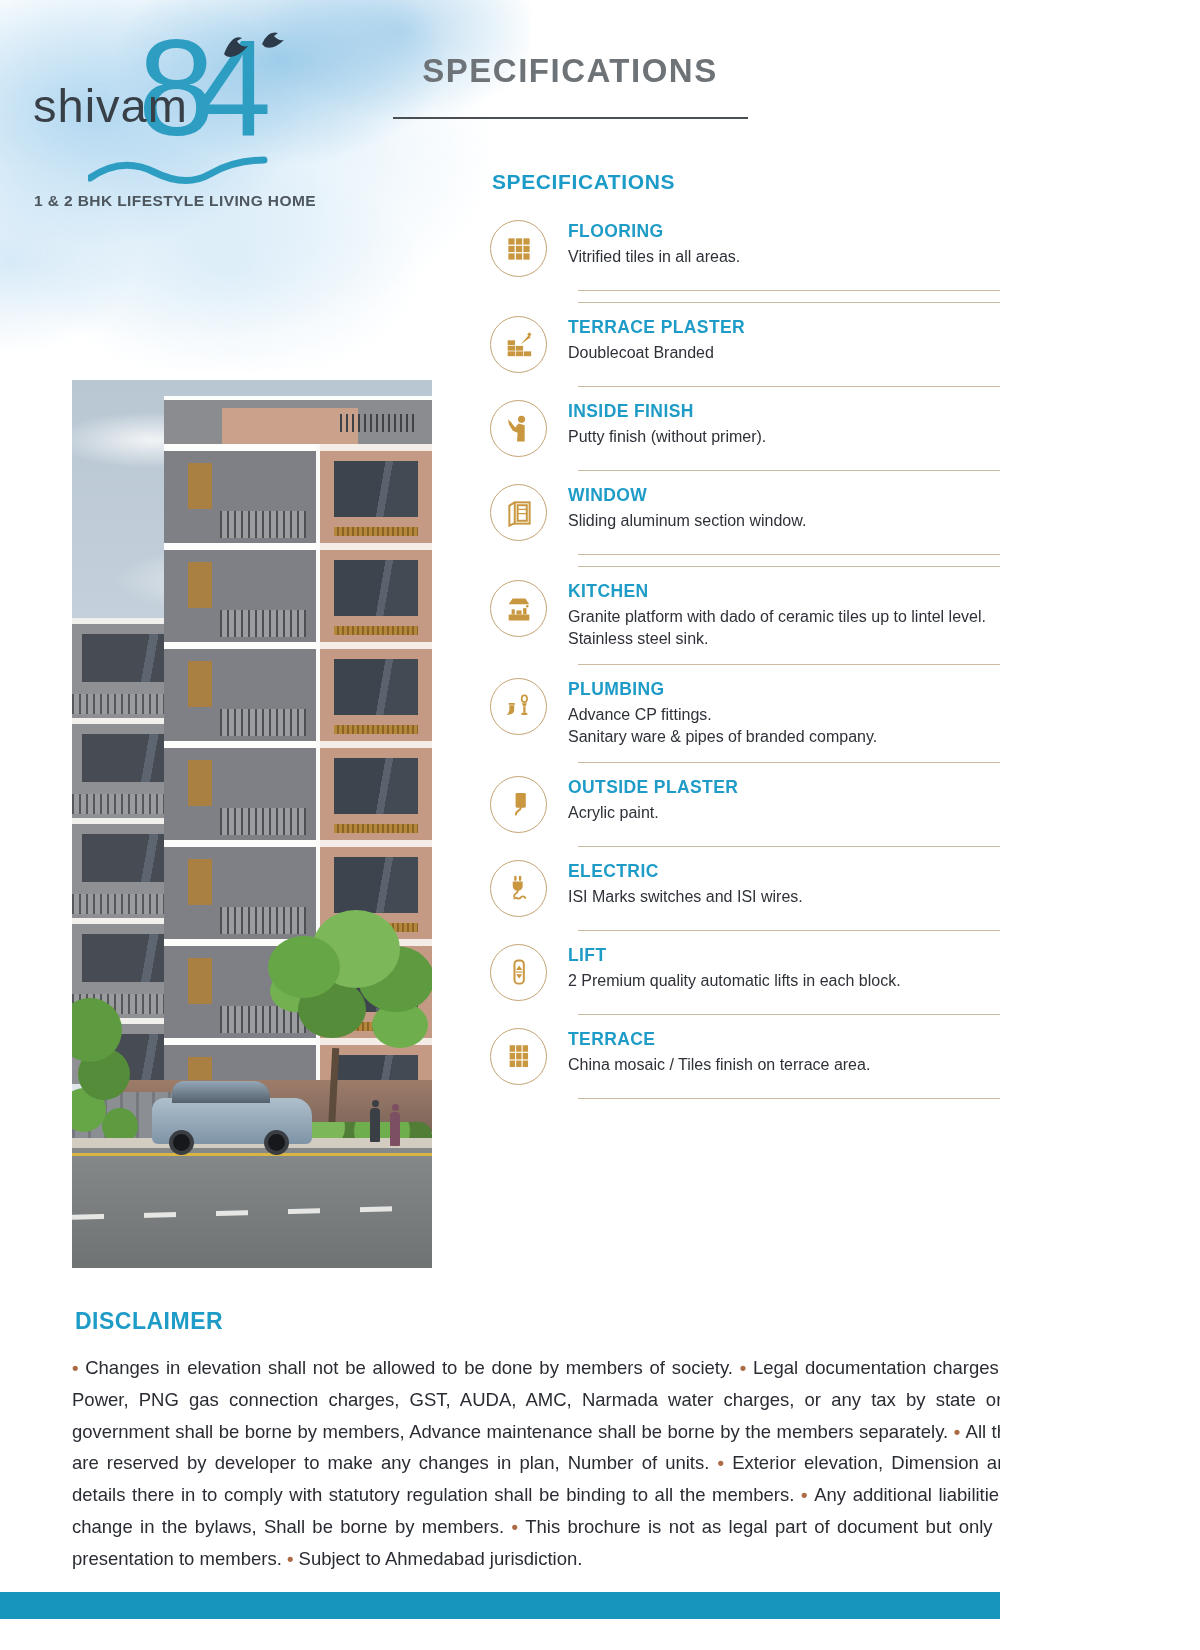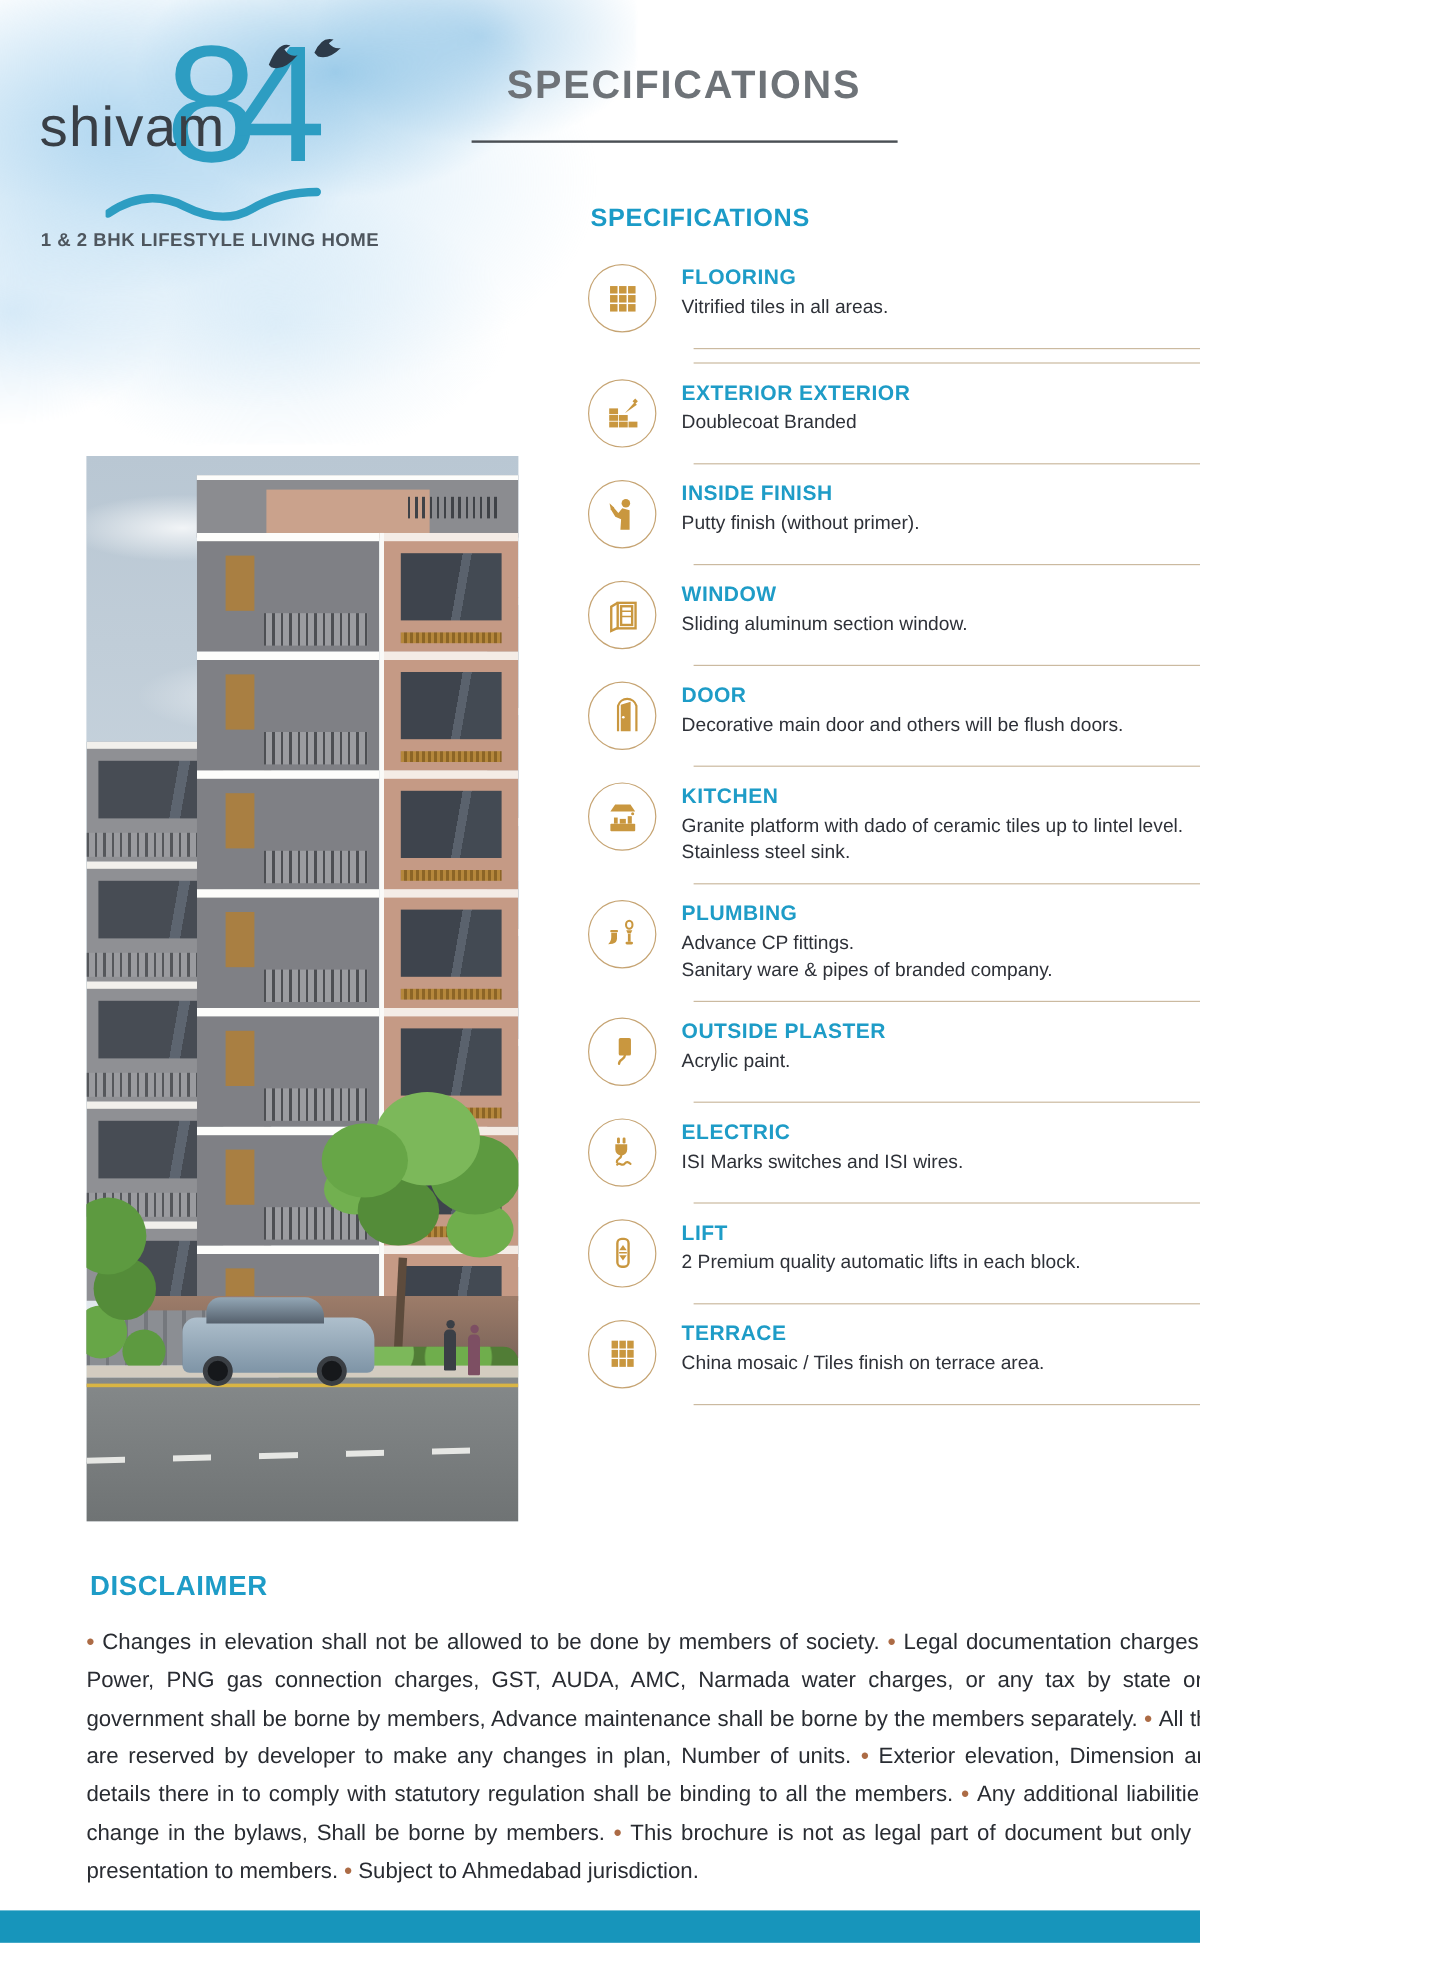--- a/index.html
+++ b/index.html
@@ -225,21 +225,21 @@
                 <rect x="15.4" y="16.5" width="5.2" height="3.4"></rect>
                 <rect x="4" y="12.6" width="5.2" height="3.4"></rect>
                 <rect x="9.7" y="12.6" width="5.2" height="3.4"></rect>
                 <rect x="4" y="8.7" width="5.2" height="3.4"></rect>
                 <path d="M13.2 11.5 L18.8 5.2 L20.3 6.6 Z"></path>
                 <rect x="18.2" y="3.4" width="2.2" height="2.2" transform="rotate(45 19.3 4.5)"></rect>
               </g>
             </svg>
           </div>
         <div class="spec-text">
-          <div class="spec-title">EXTERIOR EXTERIOR</div>
+          <div class="spec-title">TERRACE PLASTER</div>
           <div class="spec-desc">
               <div>Doublecoat Branded</div>
             </div>
         </div>
       </div>
       <div class="spec-sep"></div>
     </div>
 
     <div>
       <div class="spec-item">
@@ -278,37 +278,20 @@
           <div class="spec-title">WINDOW</div>
           <div class="spec-desc">
               <div>Sliding aluminum section window.</div>
             </div>
         </div>
       </div>
       <div class="spec-sep"></div>
     </div>
 
     <div>
-      <div class="spec-item">
-        <div class="spec-icon">
-            <svg viewBox="0 0 24 24">
-              <g>
-                <path d="M9.2 20.8 V5.8 A5.6 5.6 0 0 1 20 5.8 V20.8" fill="none" stroke="#C9973F" stroke-width="1.3"></path>
-                <path d="M10.8 20.8 V5.2 L16.6 3.4 V20.8 Z" fill="#C9973F"></path>
-                <circle cx="12.3" cy="12.5" r="0.8" fill="#fff"></circle>
-              </g>
-            </svg>
-          </div>
-        <div class="spec-text">
-          <div class="spec-title">DOOR</div>
-          <div class="spec-desc">
-              <div>Decorative main door and others will be flush doors.</div>
-            </div>
-        </div>
-      </div>
       <div class="spec-sep"></div>
     </div>
 
     <div>
       <div class="spec-item">
         <div class="spec-icon">
             <svg viewBox="0 0 24 24">
               <g fill="#C9973F">
                 <path d="M7.5 4.5 h9 l2.8 4.2 H4.7 Z"></path>
                 <rect x="4.7" y="15.8" width="14.6" height="4.4" rx="0.5"></rect>

